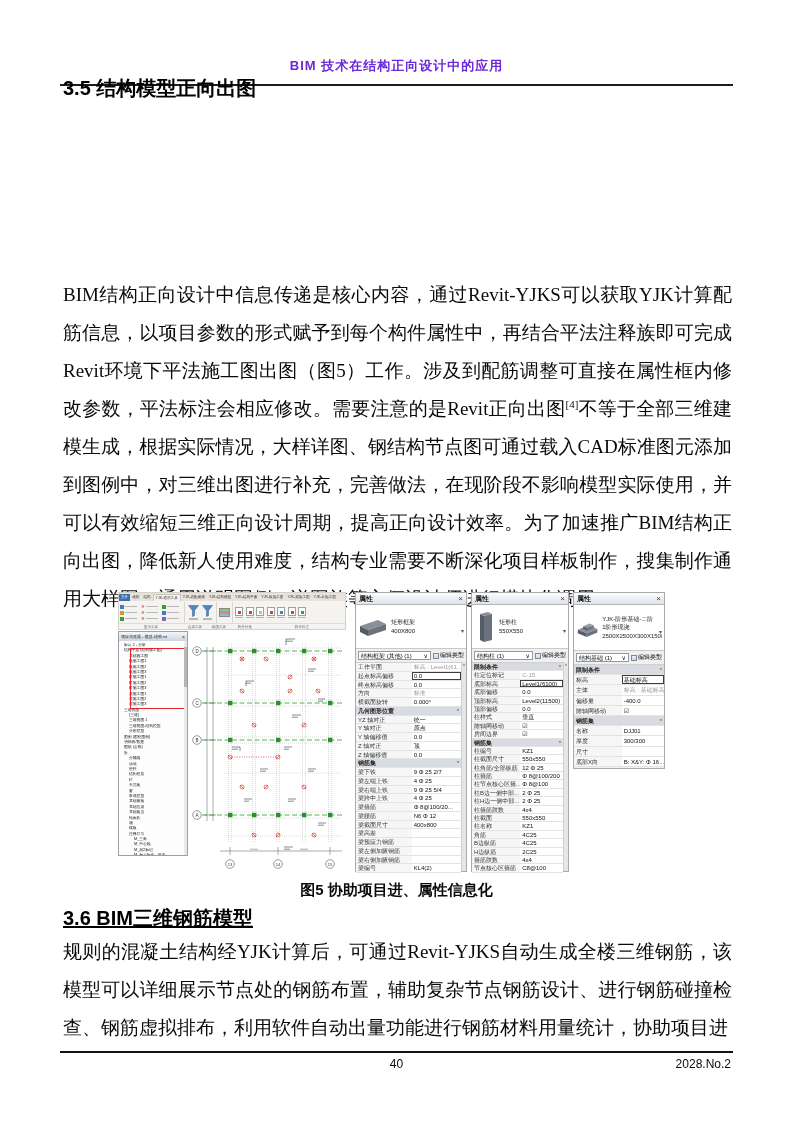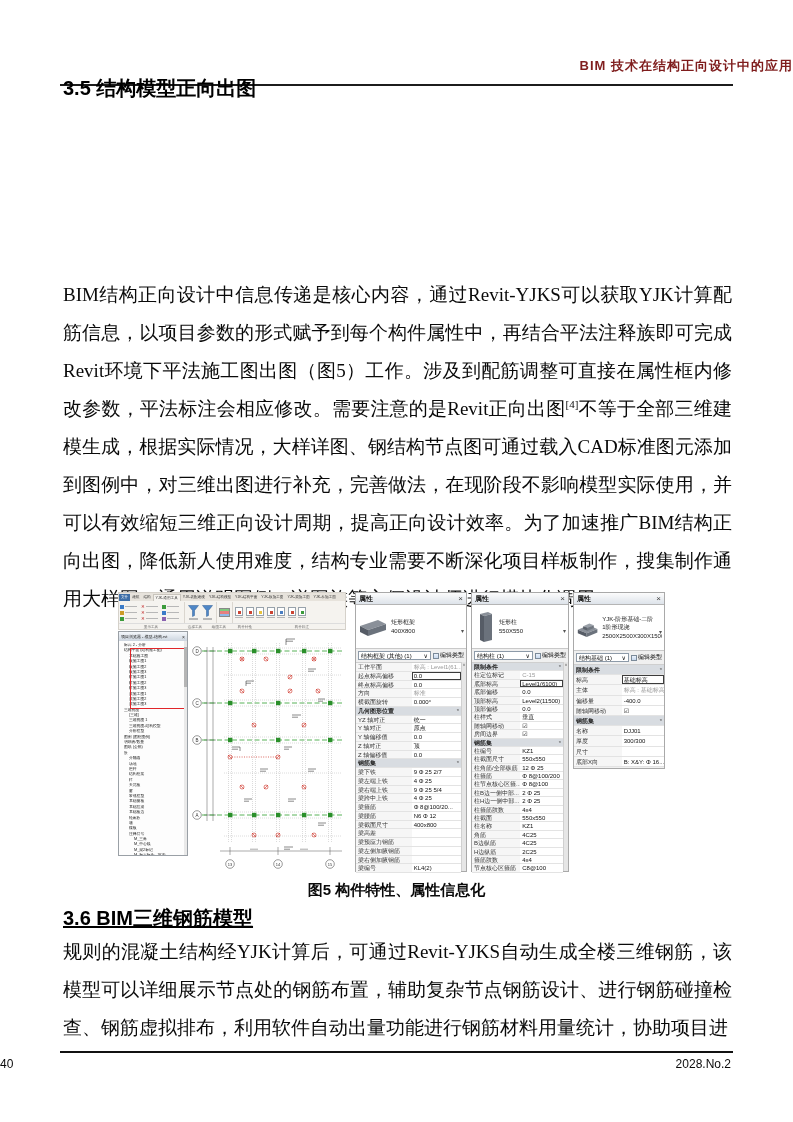--- a/index.html
+++ b/index.html
@@ -1,24 +1,24 @@
 <!DOCTYPE html>
 <html><head>
 <meta charset="utf-8">
 <style>
   html,body{margin:0;padding:0;background:#888;}
   .page{position:relative;width:793px;height:1122px;background:#ffffff;margin:0 auto;overflow:hidden;
         font-family:"Liberation Serif",serif;color:#0a0a0a;}
 
   
-  .header-title{position:absolute;top:57px;left:0;width:100%;text-align:right;
-    font-family:"Liberation Sans",sans-serif;font-size:13px;font-weight:600;letter-spacing:1px;color:#7f1d1d;}
+  .header-title{position:absolute;top:57px;left:0;width:100%;text-align:center;
+    font-family:"Liberation Sans",sans-serif;font-size:13px;font-weight:600;letter-spacing:1px;color:#6d28d9;}
   .header-rule{position:absolute;top:84px;left:60px;width:673px;height:2px;background:#1c1c1c;}
   .footer-rule{position:absolute;top:1051px;left:60px;width:673px;height:2px;background:#111;}
-  .footer-page{position:absolute;top:1057px;left:0;width:100%;text-align:left;
+  .footer-page{position:absolute;top:1057px;left:0;width:100%;text-align:center;
     font-family:"Liberation Sans",sans-serif;font-size:12px;}
   .footer-issue{position:absolute;top:1057px;right:62px;
     font-family:"Liberation Sans",sans-serif;font-size:12px;}
 
   
   .h-sec{position:absolute;left:63px;font-family:"Liberation Sans",sans-serif;font-weight:bold;
     font-size:20px;color:#000;white-space:nowrap;}
   #h35{top:75px;} #h36{top:905px;text-decoration:underline;}
   .para{position:absolute;left:63px;width:669px;font-size:19px;line-height:38px;
     text-align:justify;text-justify:inter-character;}
@@ -850,21 +850,21 @@
           </div>
           <div class="prow">
             <span class="pl">底部X向</span>
             <span class="pv">B: X&amp;Y: Φ 16...</span>
           </div>
         </div>
     </div>
 
   </div>
 
-  <div class="fig-caption">图5 构件特性、属性信息化</div>
+  <div class="fig-caption">图5 协助项目进、属性信息化</div>
 
   <div class="h-sec" id="h36">3.6 BIM三维钢筋模型</div>
 
   <div class="para" id="p3">
     <span class="ind"></span><span>规则的混凝土结构经YJK计算后，可通过Revit-YJKS自动生成全楼三维钢筋，该模型可以详细展示节点处的钢筋布置，辅助复杂节点钢筋设计、进行钢筋碰撞检查、钢筋虚拟排布，利用软件自动出量功能进行钢筋材料用量统计，协助项目进</span>
   </div>
 
   <div class="footer-rule"></div>
   <div class="footer-page">40</div>
   <div class="footer-issue">2028.No.2</div>

